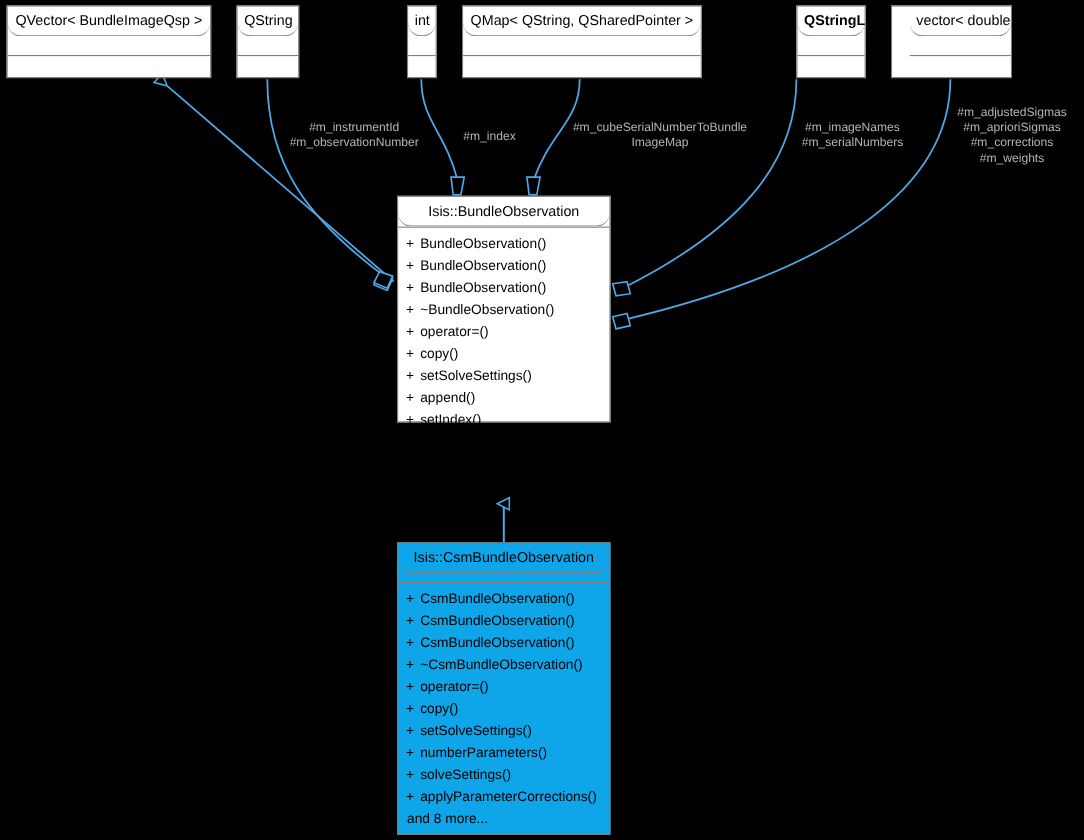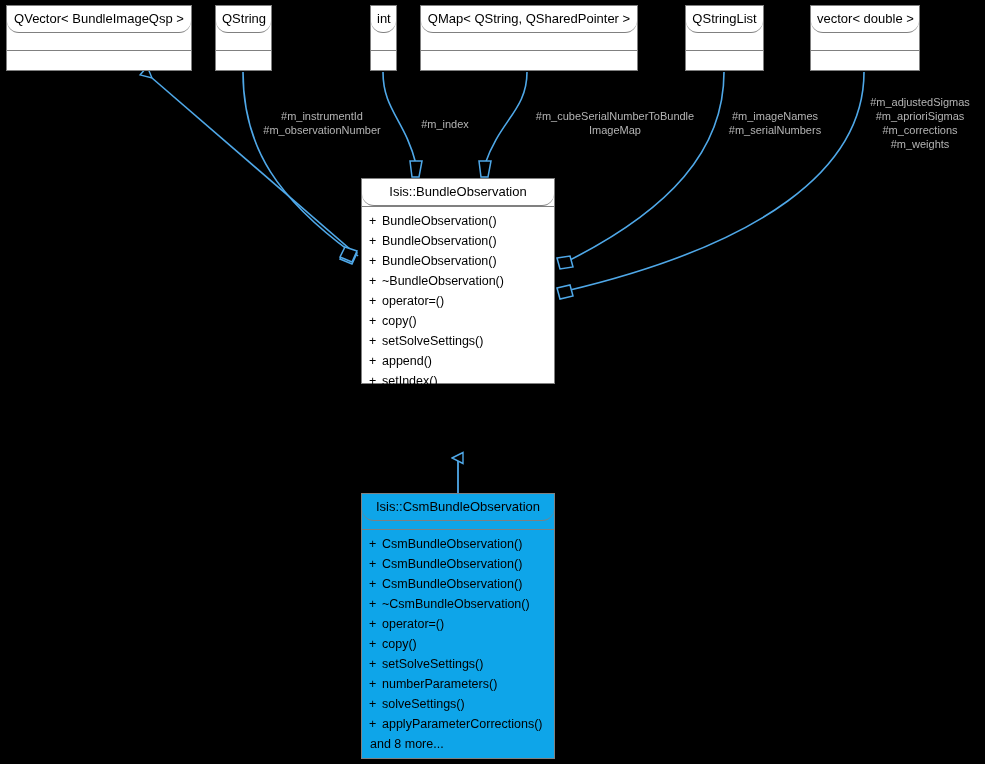--- a/index.html
+++ b/index.html
@@ -150,27 +150,27 @@
     <div class="box-attrs"></div>
     <div class="box-empty-row"></div>
   </div>
 
   <div class="uml-box" style="left:420px; top:5px; width:218px; height:66px;">
     <div class="box-title">QMap&lt; QString, QSharedPointer &gt;</div>
     <div class="box-attrs"></div>
     <div class="box-empty-row"></div>
   </div>
 
-  <div class="uml-box" style="left:685px; top:5px; width:79px; height:66px;">
+  <div class="uml-box" style="left:724px; top:5px; width:63px; height:66px;font-weight:bold;">
     <div class="box-title">QStringList</div>
     <div class="box-attrs"></div>
     <div class="box-empty-row"></div>
   </div>
 
-  <div class="uml-box" style="left:810px; top:5px; width:110px; height:66px;">
+  <div class="uml-box" style="left:810px; top:5px; width:110px; height:66px;padding-left:16px;">
     <div class="box-title">vector&lt; double &gt;</div>
     <div class="box-attrs"></div>
     <div class="box-empty-row"></div>
   </div>
 
   <div class="uml-box" style="left:361px; top:178px; width:194px; height:206px;">
     <div class="box-title">Isis::BundleObservation</div>
     <div class="box-attrs"></div>
     <div class="box-methods">
       <div class="method"><span class="vis">+</span><span>BundleObservation()</span></div>
@@ -202,21 +202,21 @@
       <div class="method"><span class="vis">+</span><span>applyParameterCorrections()</span></div>
       <div class="method more">and 8 more...</div>
     </div>
   </div>
 
   <div class="edge-label" style="left:248px; top:109px; width:148px;">#m_instrumentId
 #m_observationNumber</div>
 
   <div class="edge-label" style="left:408px; top:117px; width:74px;">#m_index</div>
 
-  <div class="edge-label" style="left:518px; top:109px; width:194px;">#m_cubeSerialNumberToBundle
+  <div class="edge-label" style="left:503px; top:109px; width:194px;">#m_cubeSerialNumberToBundle
 ImageMap</div>
 
   <div class="edge-label" style="left:716px; top:109px; width:118px;">#m_imageNames
 #m_serialNumbers</div>
 
   <div class="edge-label" style="left:856px; top:95px; width:128px;">#m_adjustedSigmas
 #m_aprioriSigmas
 #m_corrections
 #m_weights</div>
 

